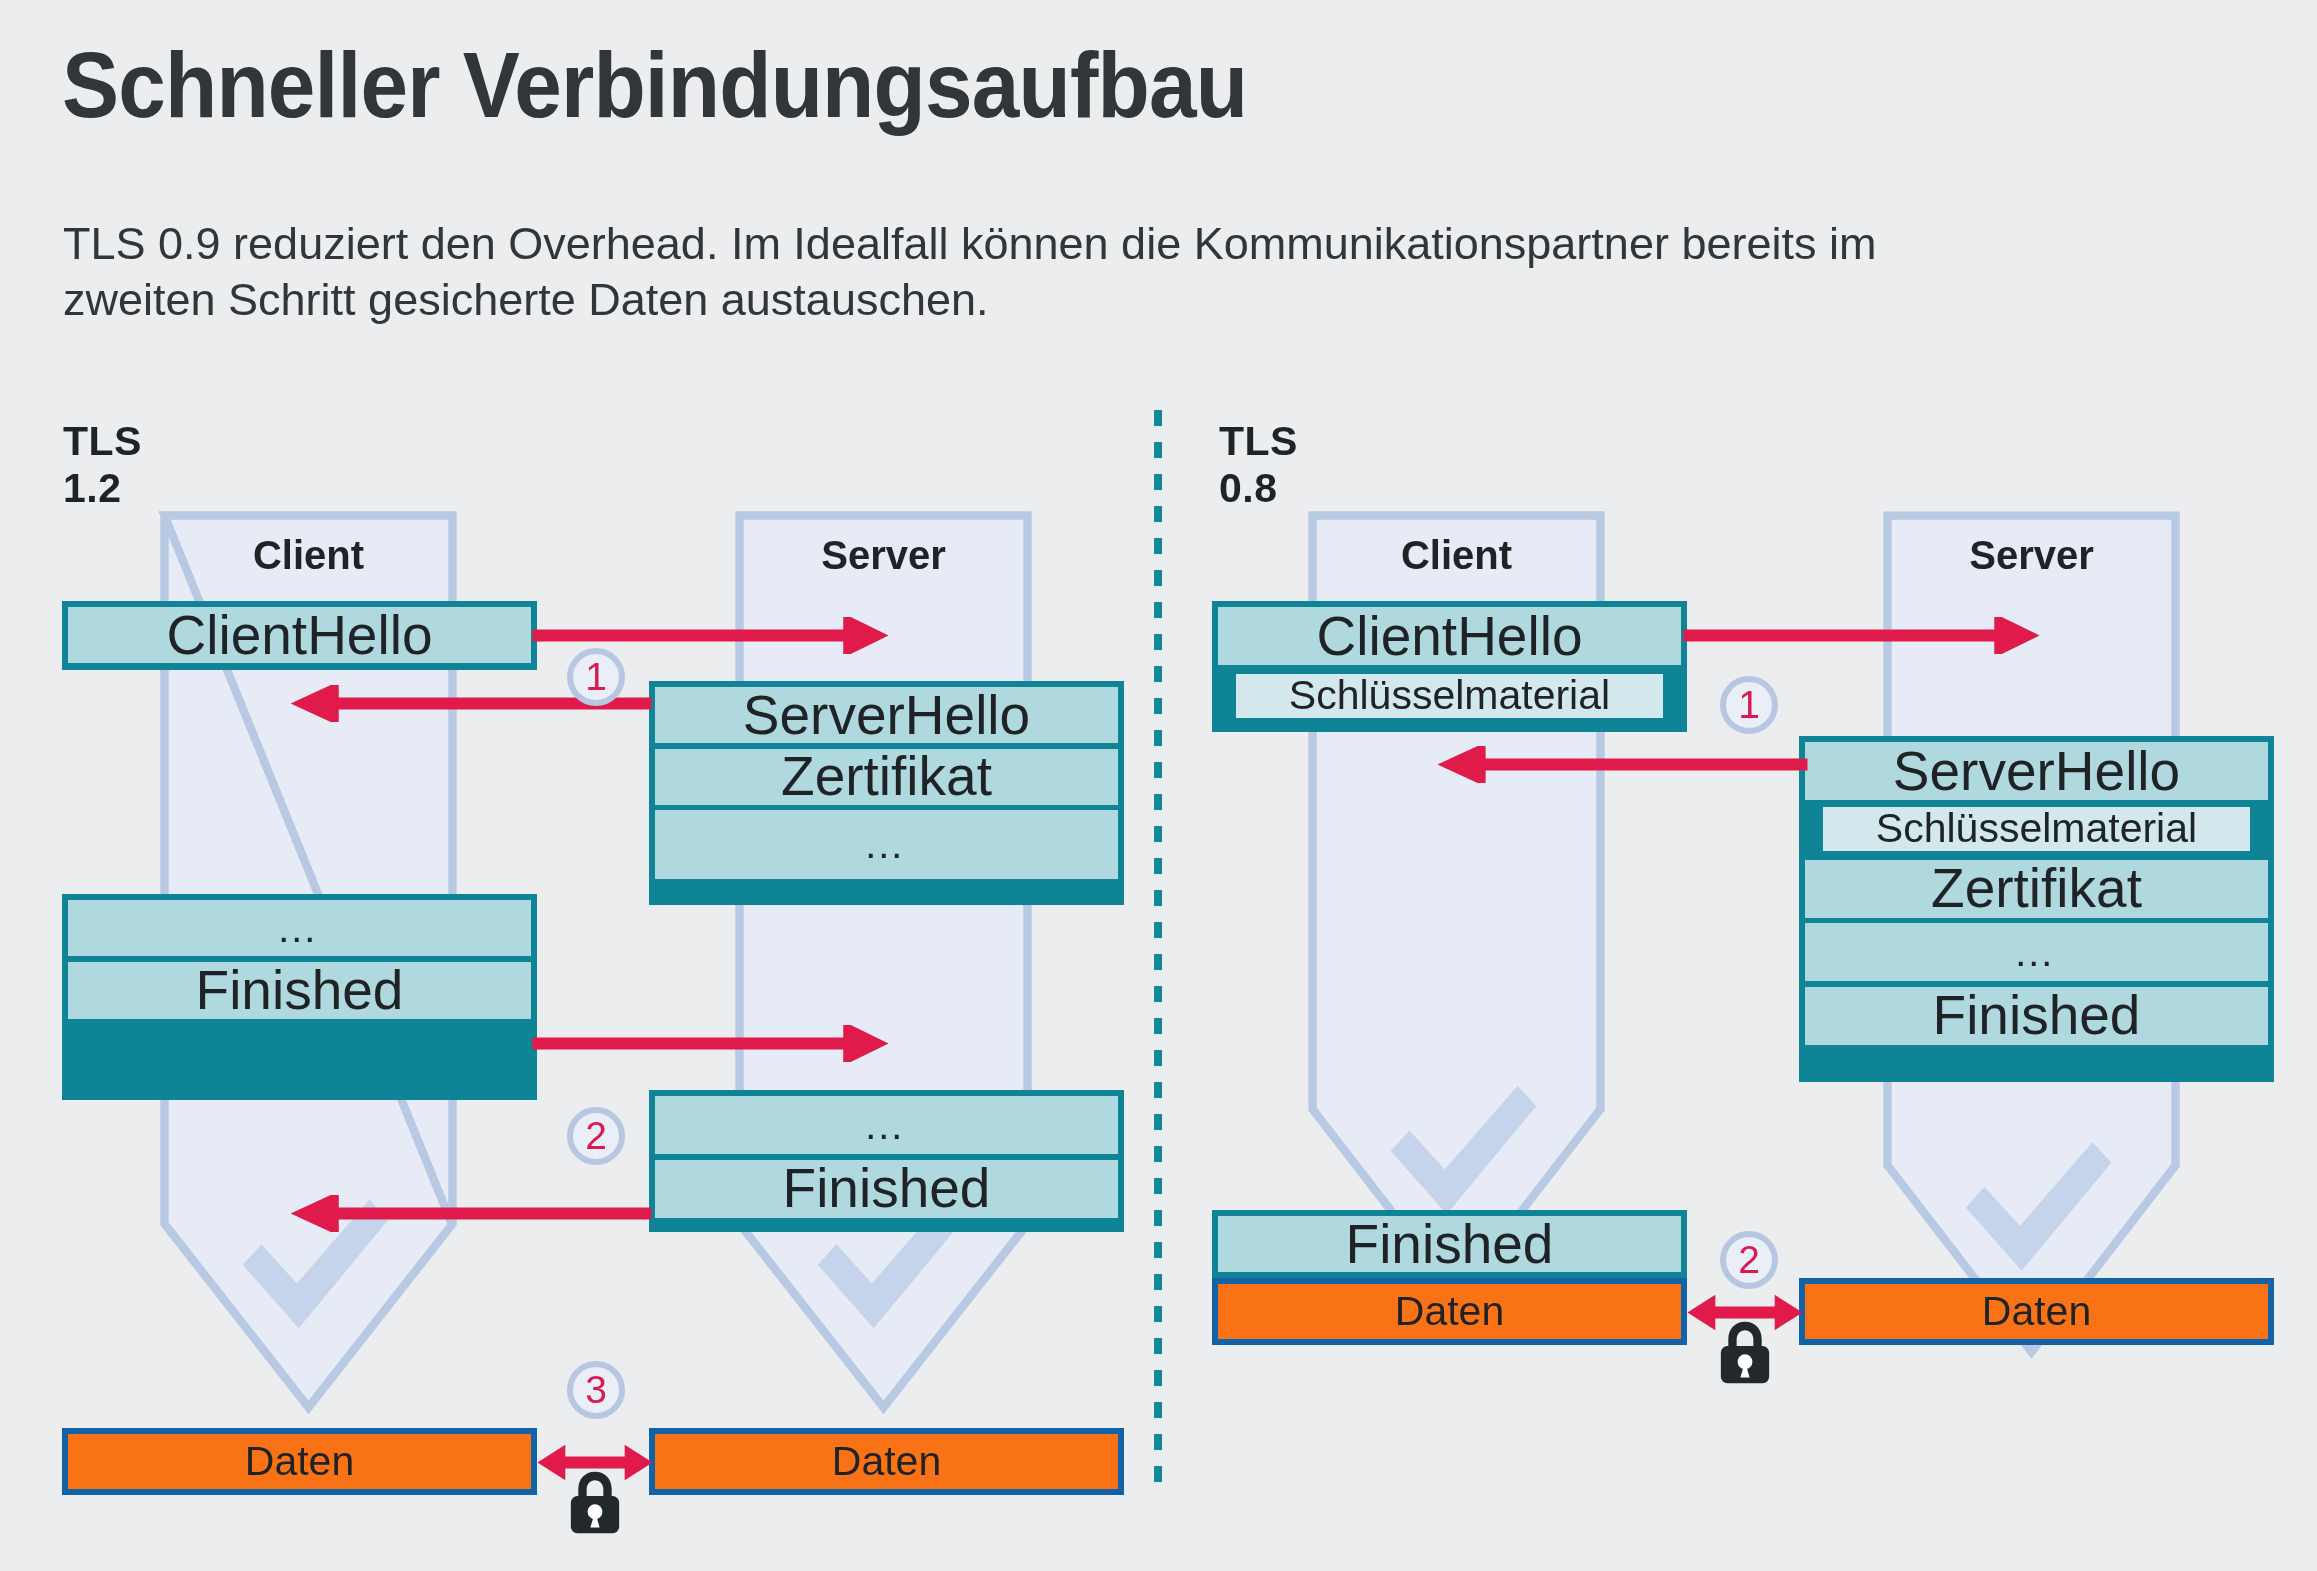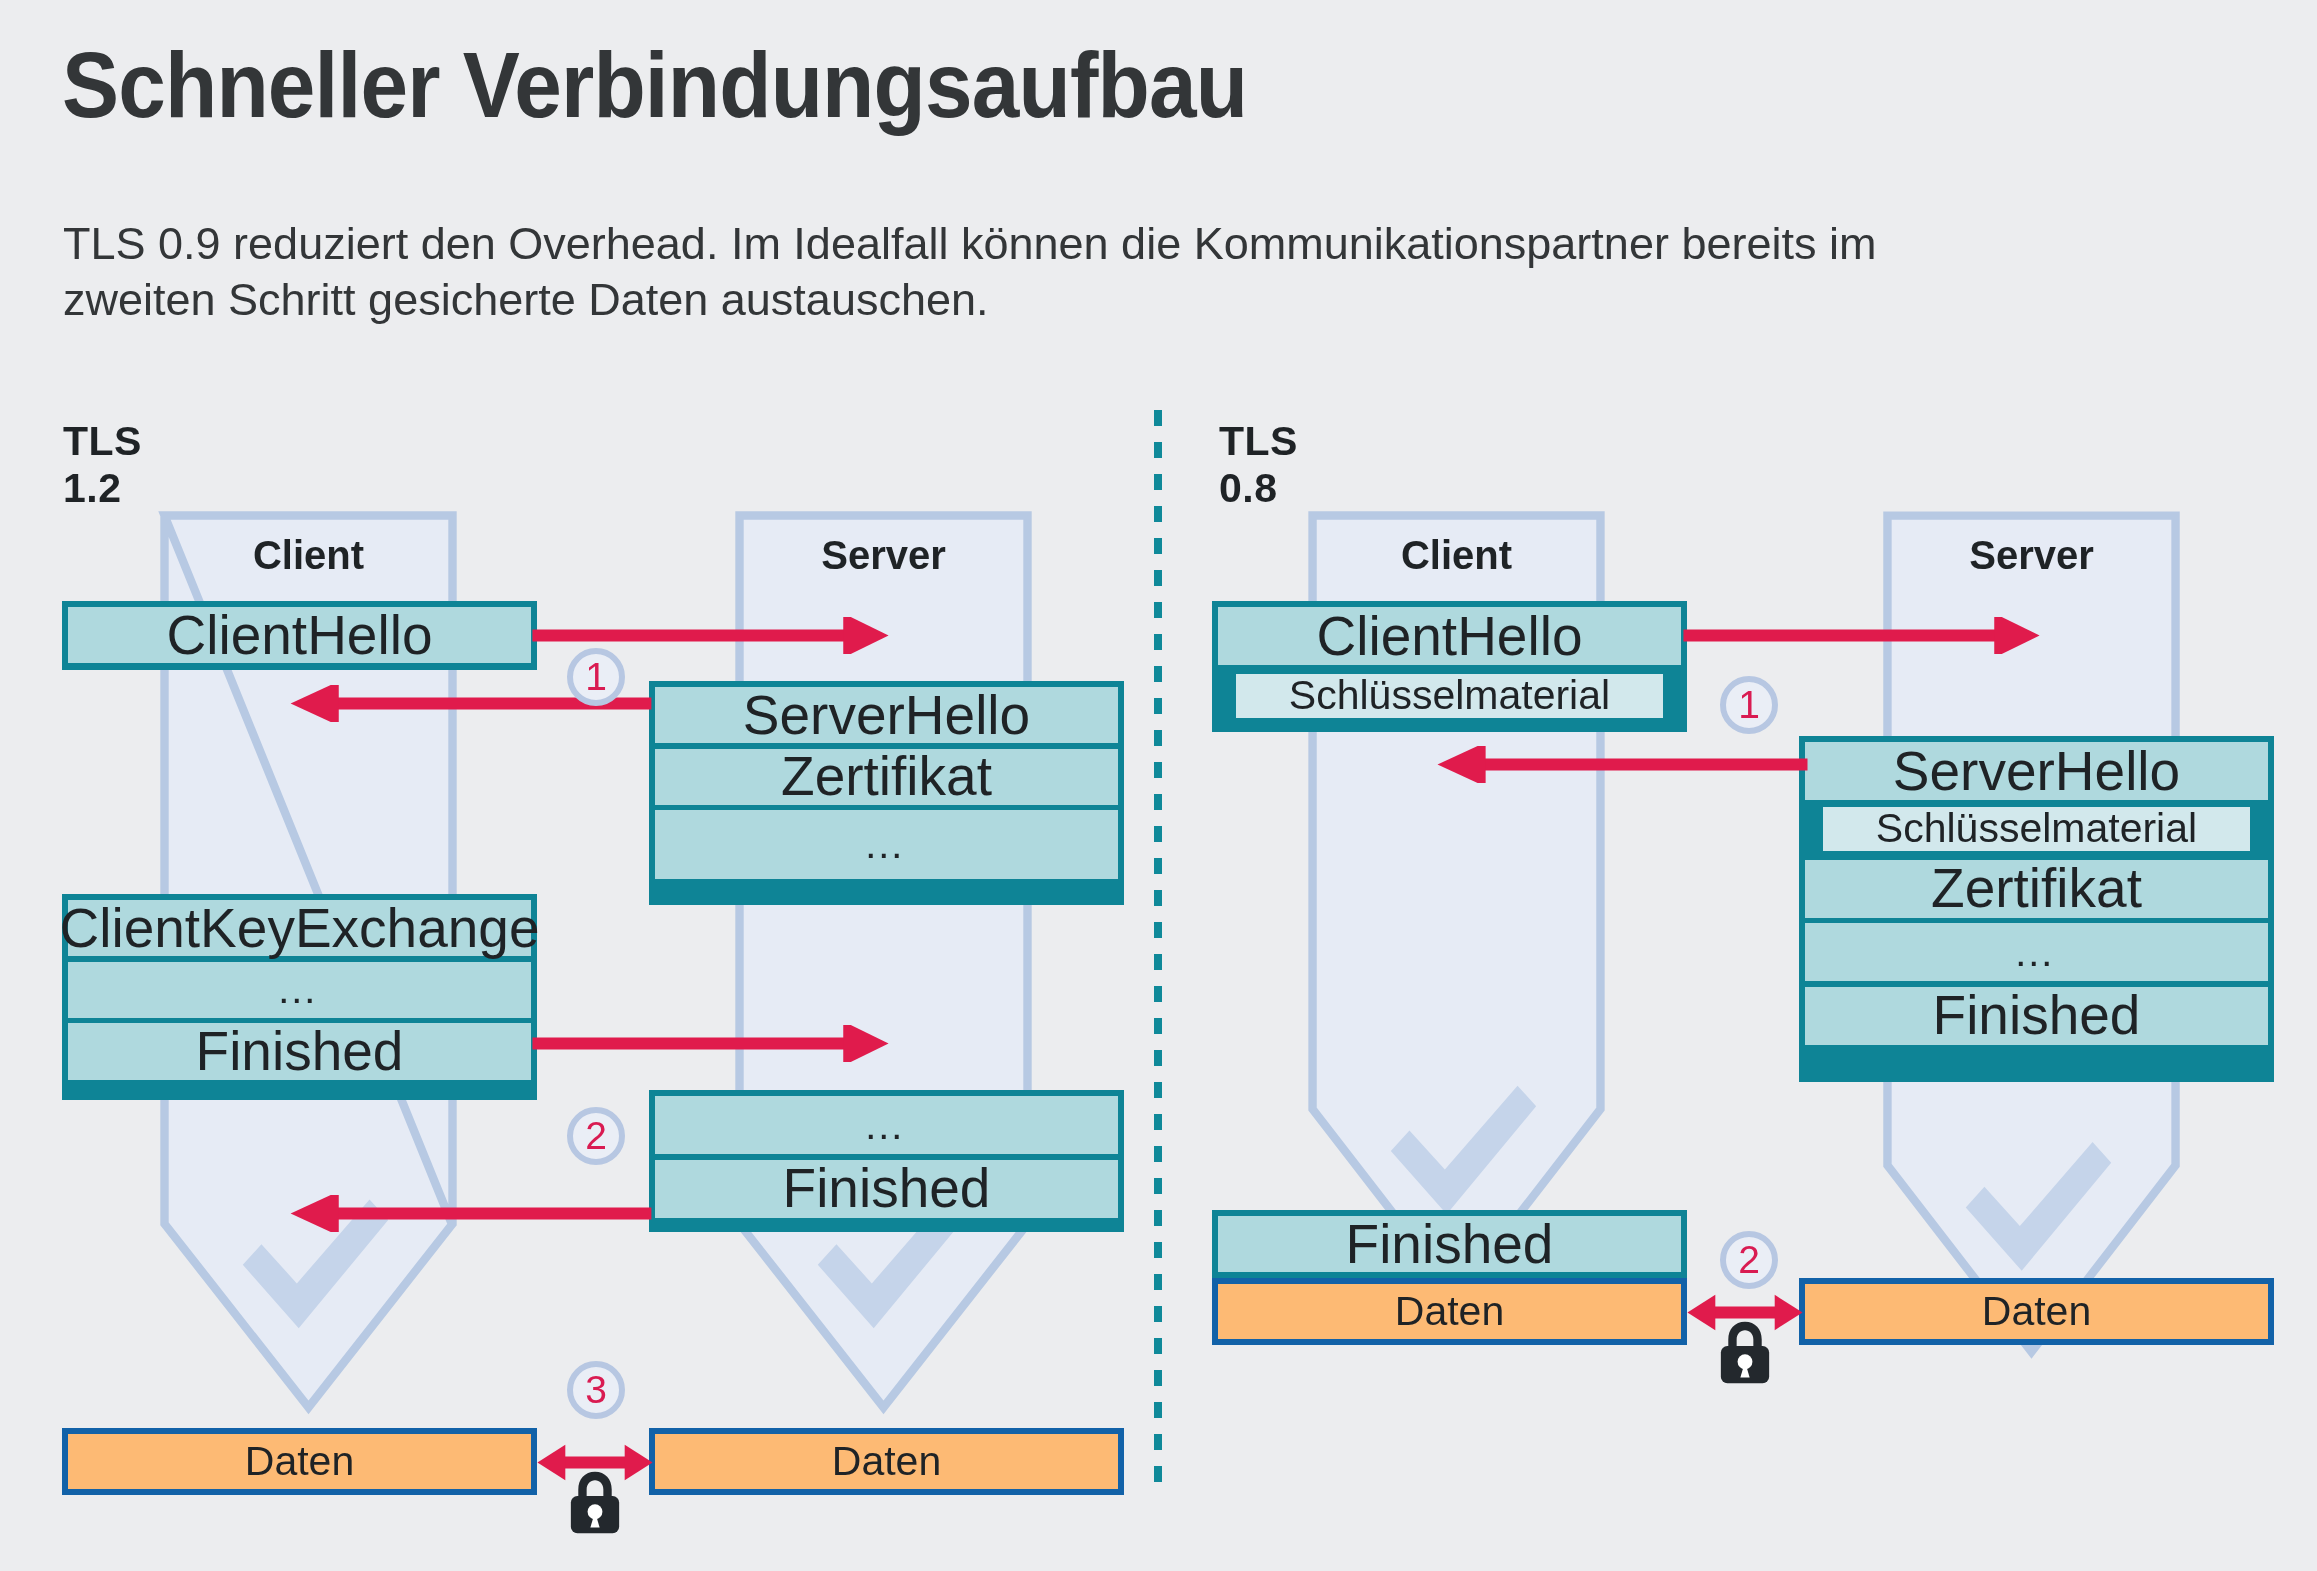--- a/index.html
+++ b/index.html
@@ -107,21 +107,21 @@
     display: flex;
     align-items: center;
     justify-content: center;
     box-sizing: border-box;
   }
 
   
   .data-box {
     position: absolute;
     border: 6.5px solid #1262A8;
-    background: #fdba74;
+    background: #f97316;
     color: #1F2326;
     font-size: 41px;
     display: flex;
     align-items: center;
     justify-content: center;
     box-sizing: border-box;
   }
 
   
   .arrow { position: absolute; }
@@ -179,21 +179,20 @@
     <div class="msg-row" style="height:56px;">ClientHello</div>
   </div>
 
   <div class="msg-group" style="left:649px; top:681px; width:475px; height:224px;">
     <div class="msg-row" style="height:56px;">ServerHello</div>
     <div class="msg-row" style="height:56px;">Zertifikat</div>
     <div class="msg-row dots" style="height:69px;">…</div>
   </div>
 
   <div class="msg-group" style="left:62px; top:894px; width:475px; height:206px;">
-    <div class="msg-row" style="height:56px;">ClientKeyExchange</div>
     <div class="msg-row dots" style="height:56px;">…</div>
     <div class="msg-row" style="height:57px;">Finished</div>
   </div>
 
   <div class="msg-group" style="left:649px; top:1090px; width:475px; height:142px;">
     <div class="msg-row dots" style="height:58px;">…</div>
     <div class="msg-row" style="height:58px;">Finished</div>
   </div>
 
   <div class="arrow" style="left:531px; top:617px;">

